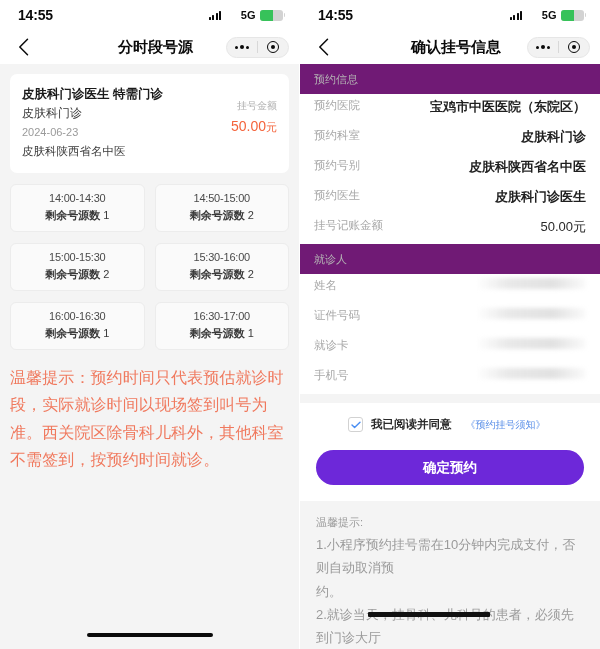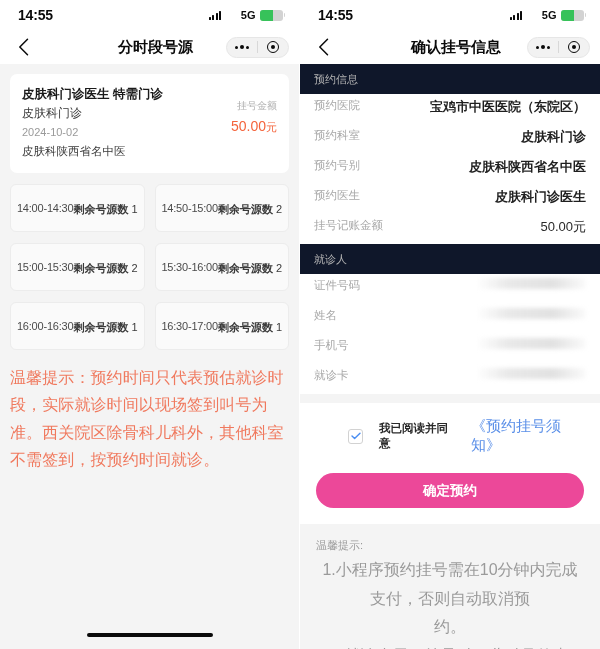--- a/index.html
+++ b/index.html
@@ -104,21 +104,21 @@
   .ic-fee-label { font-size: 10px; color: #b0b0b0; line-height: 1.4; }
   .ic-fee-value { font-size: 14px; color: #f4643c; margin-top: 5px; font-weight: normal; }
   .ic-fee-value .unit { font-size: 11px; }
 
   .slot-grid {
     margin: 11px 10px 0 10px;
     display: grid; grid-template-columns: 1fr 1fr; gap: 11px 10px;
   }
   .slot {
     background: #fafafa; border: 1px solid #ececec; border-radius: 6px;
-    height: 48px; display: flex; flex-direction: row;
+    height: 48px; display: flex; flex-direction: column;
     align-items: center; justify-content: center; cursor: pointer;
   }
   .slot-time { font-size: 11px; color: #4a4a4a; letter-spacing: -0.2px; }
   .slot-left { font-size: 11px; color: #3a3a3a; margin-top: 4px; font-weight: bold; }
   .slot-left .num { font-weight: normal; }
 
   .tip-red {
     margin: 14px 10px 0 10px;
     font-size: 16px; color: #f0795e; line-height: 1.72;
     letter-spacing: 0.1px;
@@ -128,63 +128,63 @@
     position: absolute; left: 0; right: 0; bottom: 0; height: 28px;
     display: flex; align-items: center; justify-content: center;
     background: #f4f4f4;
   }
   .home-bar { width: 126px; height: 4px; border-radius: 2px; background: #0a0a0a; }
 
   
   .sec-head {
     height: 30px; display: flex; align-items: center;
     padding: 0 14px; font-size: 11px; color: #b5b5b5;
-    background: #0f172a;
+    background: #701a75;
   }
   .white-block { background: #ffffff; padding: 0 14px; }
   .row {
     display: flex; align-items: flex-start; min-height: 30px;
     padding: 4px 0;
   }
   .row-label { font-size: 11.5px; color: #a8a8a8; white-space: nowrap; }
   .row-value {
     margin-left: auto; font-size: 13px; color: #1f1f1f;
     font-weight: bold; text-align: right;
   }
   .row-value.plain { font-weight: normal; color: #2a2a2a; }
   .row-value.blurred {
     color: transparent;
     background: linear-gradient(90deg, rgba(232,232,232,0) 0%, rgba(228,228,228,0.85) 30%, rgba(222,222,222,0.9) 70%, rgba(235,235,235,0.2) 100%);
     border-radius: 3px; min-width: 110px; height: 11px;
     filter: blur(2.2px);
   }
 
   .agree-block { background: #ffffff; padding: 14px 16px 6px 16px; }
-  .agree { display: flex; align-items: center; gap: 16px; padding-left: 32px; }
+  .agree { display: flex; align-items: center; gap: 8px; padding-left: 32px; }
   .checkbox {
     width: 15px; height: 15px; border: 1px solid #d2d2d2; border-radius: 3px;
     background: #ffffff; display: flex; align-items: center; justify-content: center;
     cursor: pointer; flex: none;
   }
   .checkbox svg { display: block; }
   .agree-text { font-size: 11.5px; color: #2a2a2a; font-weight: bold; }
-  .agree-link { font-size: 15px; color: #5a8fe8; cursor: pointer; }
+  .agree-link { font-size: 10px; color: #5a8fe8; margin-left: 6px; cursor: pointer; }
 
   .confirm-wrap { background: #ffffff; padding: 12px 16px 16px 16px; }
   .confirm-btn {
-    height: 35px; border-radius: 18px; background: #ec4899;
+    height: 35px; border-radius: 18px; background: #6d28d9;
     color: #ffffff; font-size: 13.5px; font-weight: bold;
     display: flex; align-items: center; justify-content: center;
     cursor: pointer; border: none; width: 100%;
     font-family: inherit;
   }
 
   .tips-block { padding: 12px 16px 0 16px; background: #f4f4f4; }
   .tips-title { font-size: 11px; color: #9a9a9a; line-height: 1.8; }
-  .tips-line { font-size: 16px; color: #9a9a9a; line-height: 1.8; position: relative; text-align: center; }
+  .tips-line { font-size: 13px; color: #9a9a9a; line-height: 1.8; position: relative; }
   .redact {
     position: absolute; left: 52px; top: 9px; width: 122px; height: 5px;
     background: #111111; border-radius: 1px;
   }
   .gap { height: 9px; background: #f4f4f4; }
 </style>
 </head>
 <body>
 
 <div class="screens">
@@ -232,21 +232,21 @@
         </div>
       </div>
     </div>
 
     <div class="page">
 
       <div class="info-card">
         <div class="ic-left">
           <div class="ic-title">皮肤科门诊医生 特需门诊</div>
           <div class="ic-sub">皮肤科门诊</div>
-          <div class="ic-date">2024-10-02</div>
+          <div class="ic-date">2024-06-23</div>
           <div class="ic-dept">皮肤科陕西省名中医</div>
         </div>
         <div class="ic-right">
           <div class="ic-fee-label">挂号金额</div>
           <div class="ic-fee-value"><span>50.00</span><span class="unit">元</span></div>
         </div>
       </div>
 
       <div class="slot-grid">
         <div class="slot">
@@ -351,33 +351,33 @@
         <div class="row">
           <div class="row-label">挂号记账金额</div>
           <div class="row-value plain">50.00元</div>
         </div>
       </div>
 
       <div class="sec-head">就诊人</div>
 
       <div class="white-block">
         <div class="row">
+          <div class="row-label">姓名</div>
+          <div class="row-value blurred"></div>
+        </div>
+        <div class="row">
           <div class="row-label">证件号码</div>
           <div class="row-value blurred"></div>
         </div>
         <div class="row">
-          <div class="row-label">姓名</div>
+          <div class="row-label">就诊卡</div>
           <div class="row-value blurred"></div>
         </div>
         <div class="row">
           <div class="row-label">手机号</div>
-          <div class="row-value blurred"></div>
-        </div>
-        <div class="row">
-          <div class="row-label">就诊卡</div>
           <div class="row-value blurred"></div>
         </div>
       </div>
 
       <div class="gap"></div>
 
       <div class="agree-block">
         <div class="agree">
           <div class="checkbox">
             <svg width="10" height="8" viewBox="0 0 10 8">

